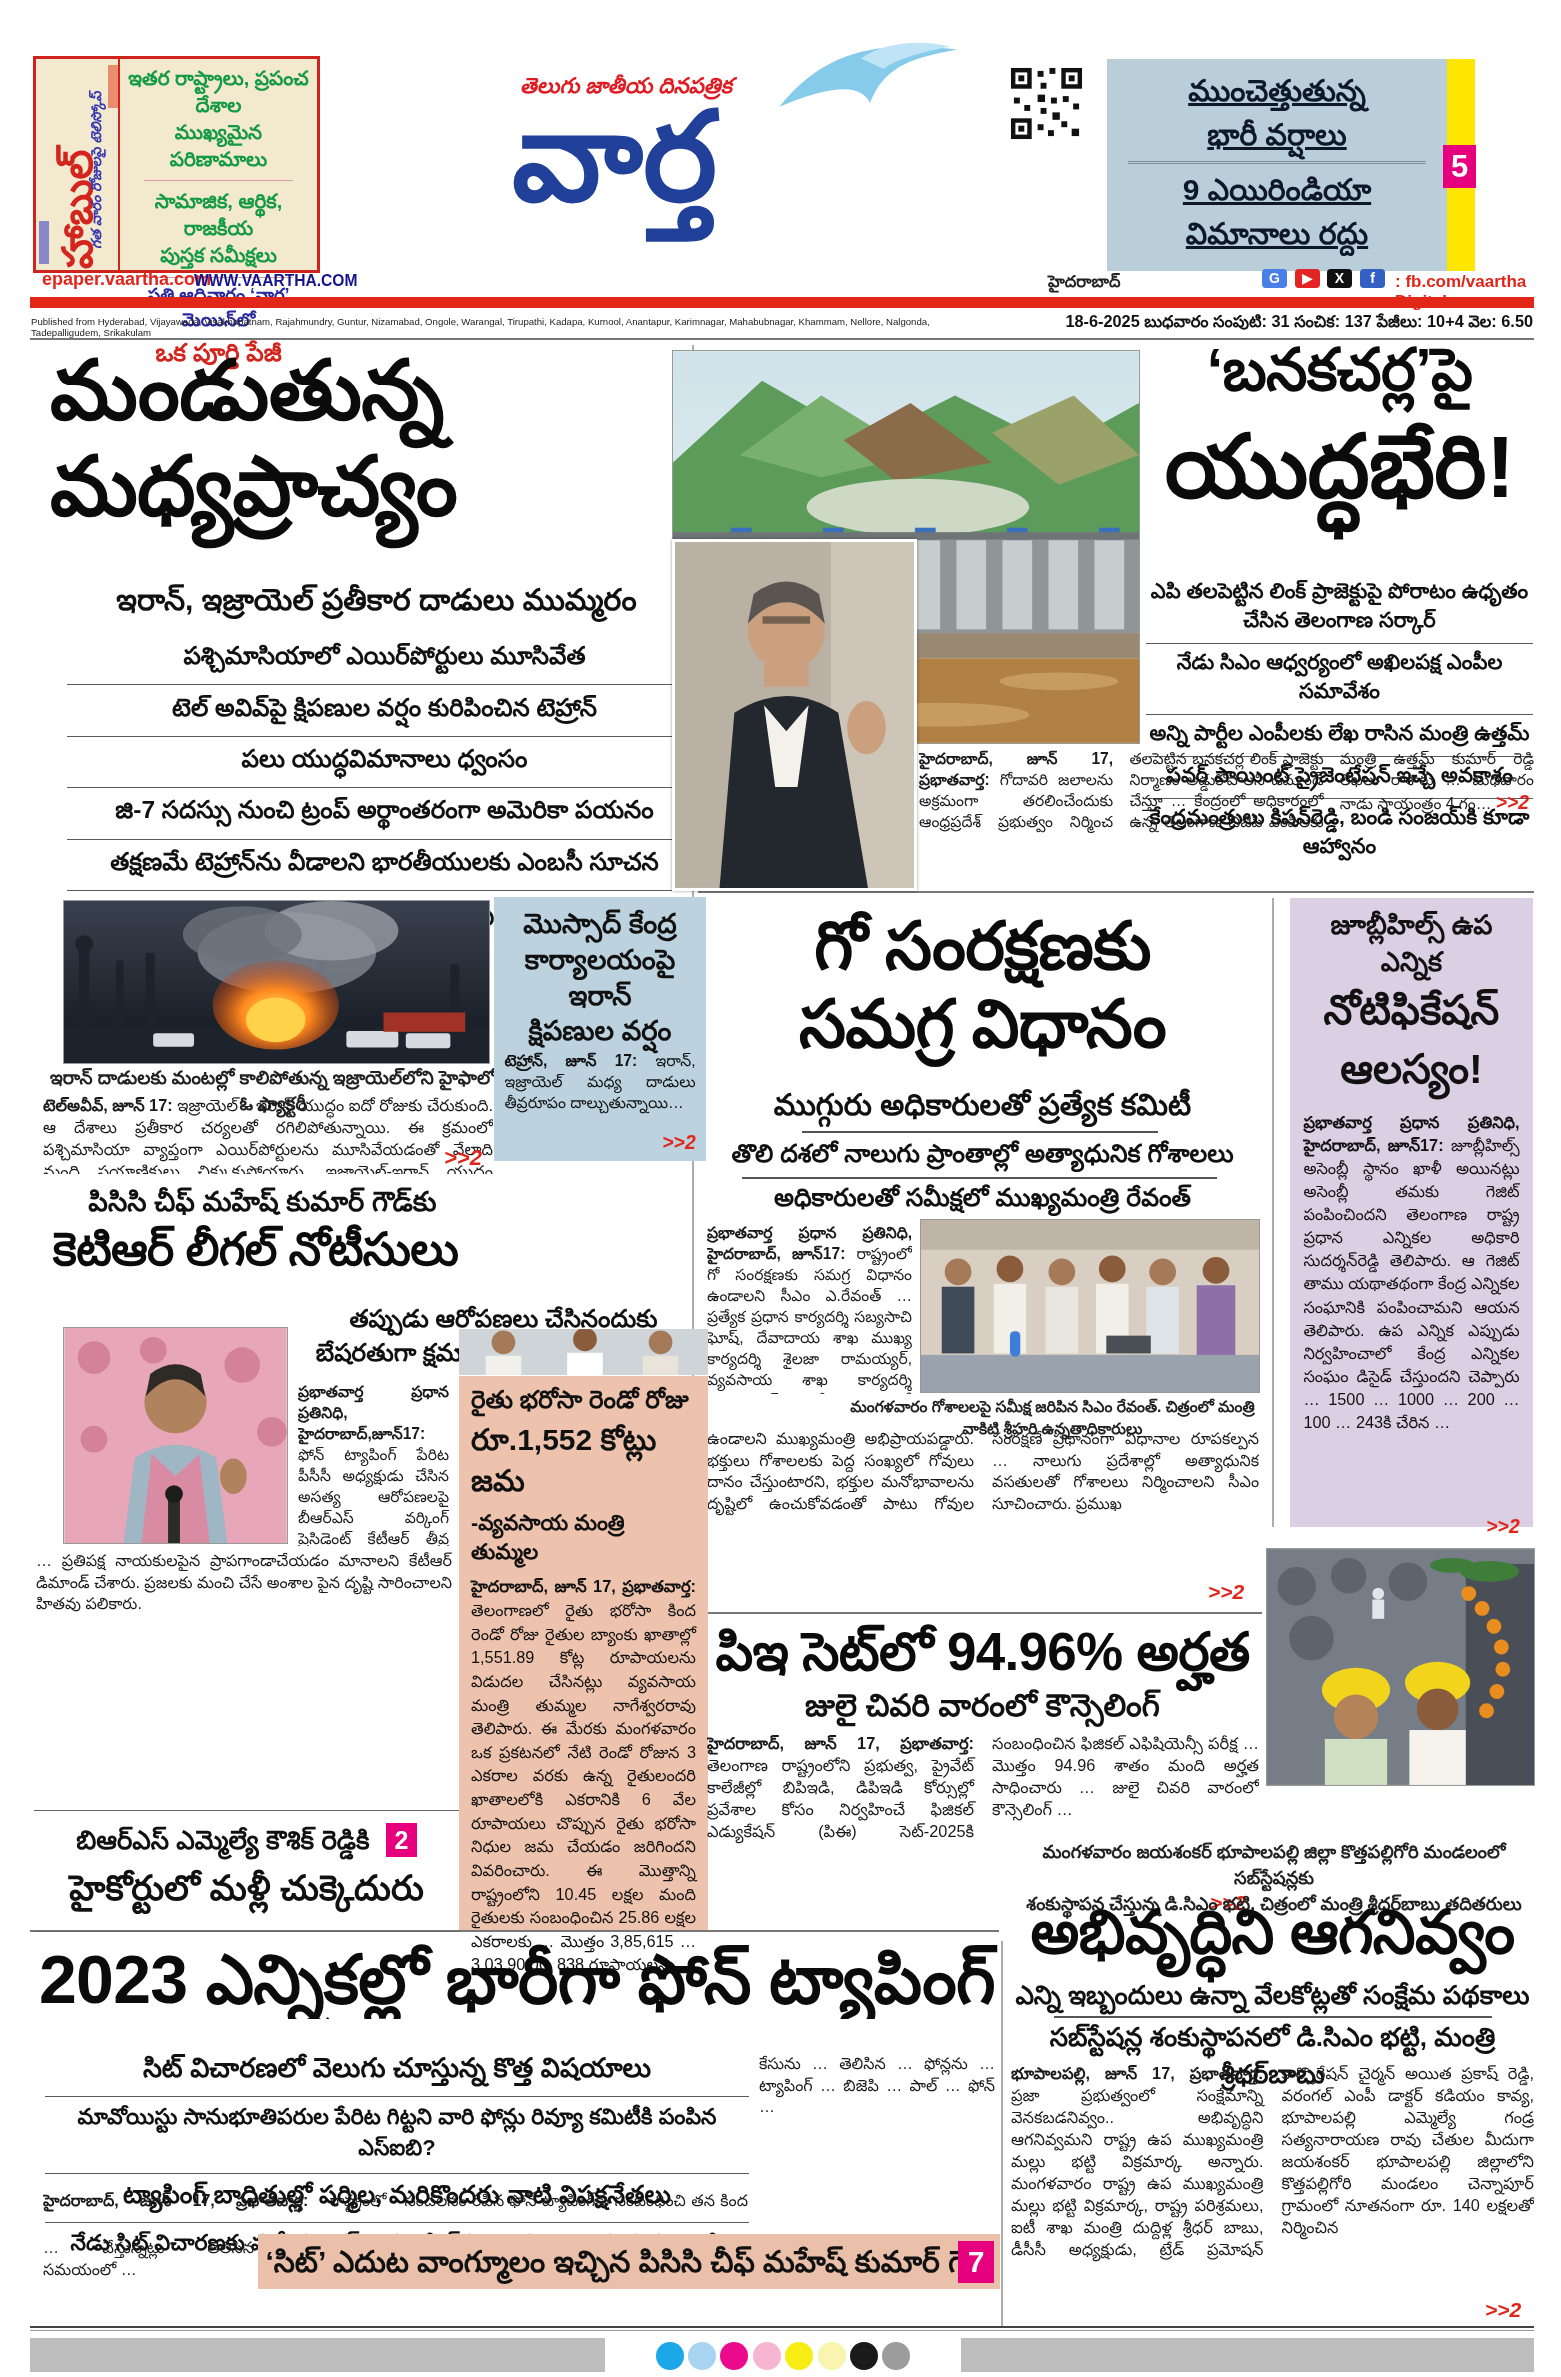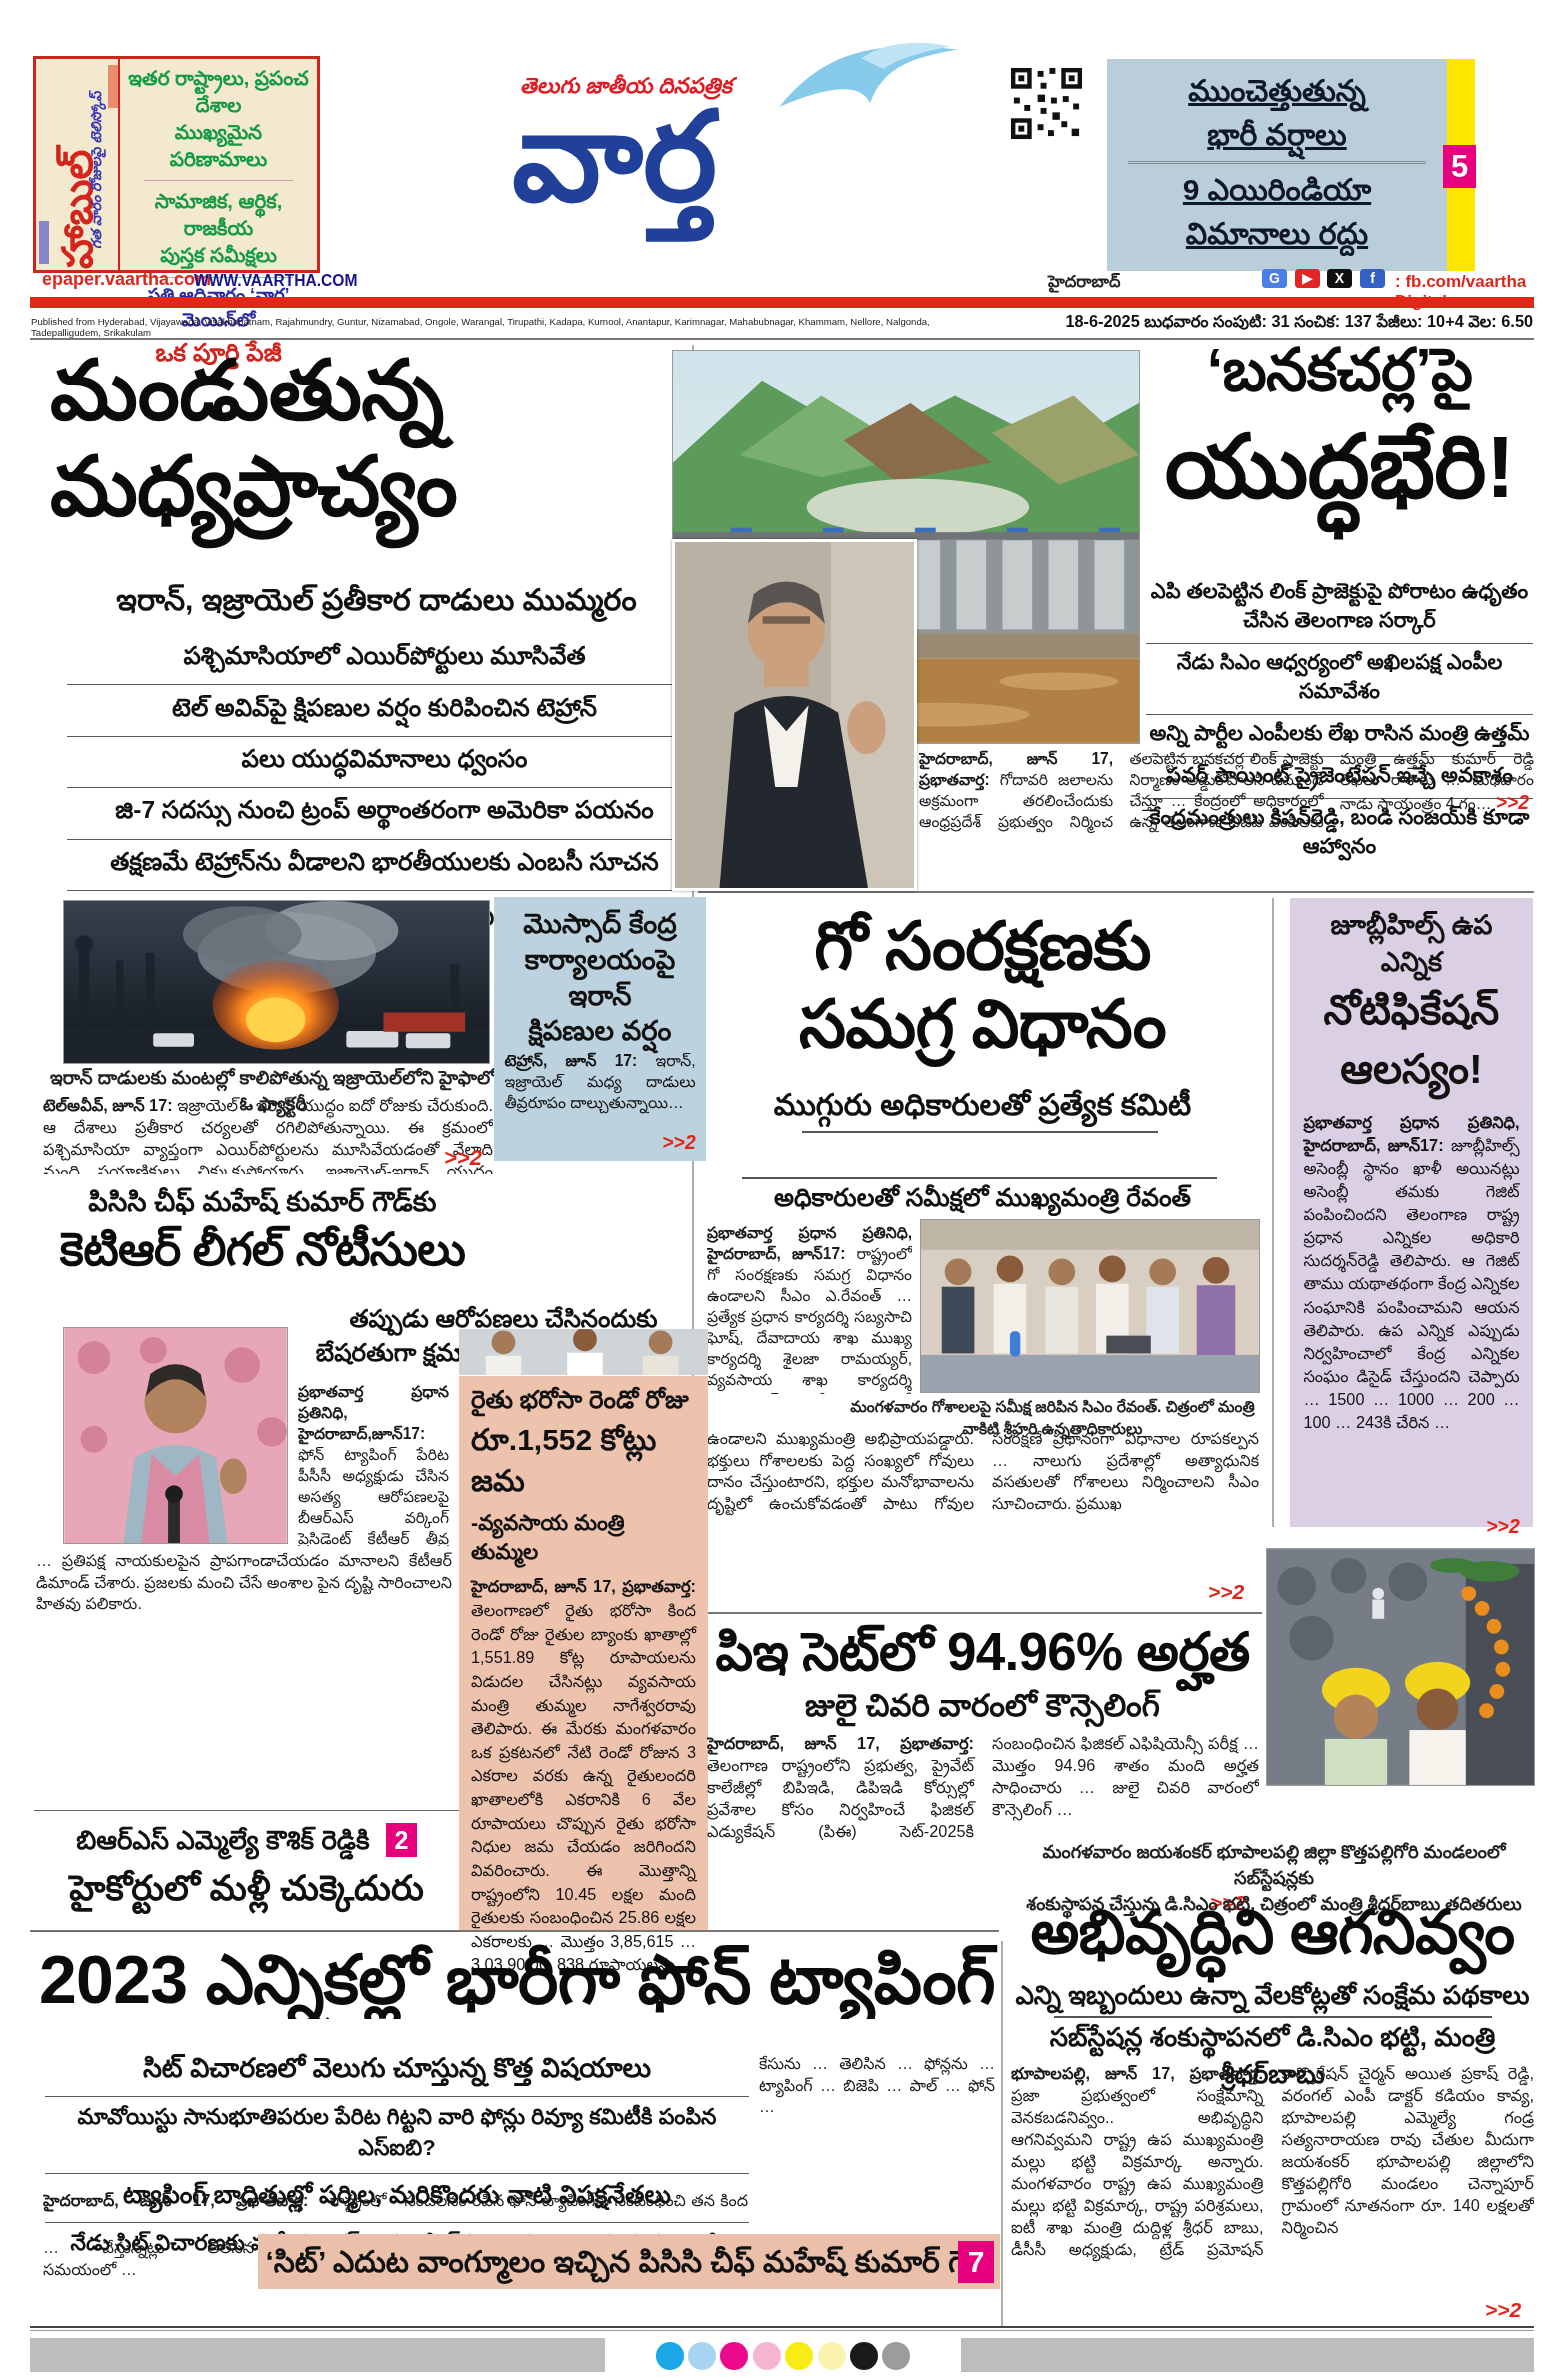--- a/index.html
+++ b/index.html
@@ -276,20 +276,21 @@
     <span>గోదావరి జలాలను అక్రమంగా తరలించేందుకు ఆంధ్రప్రదేశ్ ప్రభుత్వం నిర్మించ తలపెట్టిన బనకచర్ల లింక్ ప్రాజెక్టు నిర్మాణం అడ్డుకోవాలని డిమాండ్ చేస్తూ … కేంద్రంలో అధికారంలో ఉన్న తెలంగాణ బిజెపి ఎంపీలకు మంత్రి ఉత్తమ్ కుమార్ రెడ్డి లేఖలు రాశారు … బుధవారం నాడు సాయంత్రం 4 గం…</span>
     <span class="jump" style="font-size:19.3px;">&gt;&gt;2</span>
   </div>
 
   <div class="abs hl x8 ctr" style="left:707px;top:907px;width:551px;font-size:67px;">
     <span style="display:block">గో సంరక్షణకు</span>
     <span style="display:block">సమగ్ర విధానం</span>
   </div>
   <div class="abs b ctr" style="left:707px;top:1088px;width:551px;font-size:30px;">ముగ్గురు అధికారులతో ప్రత్యేక కమిటీ</div>
   <div class="abs rule" style="left:802px;top:1131px;width:356px;height:1.5px;"></div>
+  <div class="abs b ctr" style="left:707px;top:1139px;width:551px;font-size:25px;">తొలి దశలో నాలుగు ప్రాంతాల్లో అత్యాధునిక గోశాలలు</div>
   <div class="abs rule" style="left:742px;top:1177px;width:475px;height:1.5px;"></div>
   <div class="abs b ctr" style="left:707px;top:1183px;width:551px;font-size:25px;">అధికారులతో సమీక్షలో ముఖ్యమంత్రి రేవంత్</div>
   <div class="abs body-txt j ovh" style="left:707px;top:1222px;width:205px;height:172px;font-size:15.6px;">
     <span class="byl">ప్రభాతవార్త ప్రధాన ప్రతినిధి, హైదరాబాద్, జూన్17:</span>
     <span>రాష్ట్రంలో గో సంరక్షణకు సమగ్ర విధానం ఉండాలని సీఎం ఎ.రేవంత్ … ప్రత్యేక ప్రధాన కార్యదర్శి సబ్యసాచి ఘోష్, దేవాదాయ శాఖ ముఖ్య కార్యదర్శి శైలజా రామయ్యర్, వ్యవసాయ శాఖ కార్యదర్శి రఘునందన్‌రావుతో కూడిన కమిటీ ఈ విషయంలో లోతైన అధ్యయనం చేయాలని సీఎం ఆదేశించారు.</span>
   </div>
   <svg class="abs photo" style="left:920px;top:1219px;" width="338" height="172" viewBox="0 0 456 232">
     <rect width="456" height="232" fill="#d8cec1"></rect>
     <rect x="0" y="0" width="456" height="40" fill="#bfb5a6"></rect>
     <g>
@@ -319,21 +320,21 @@
     <div class="ctr x8" style="font-size:41px;margin-top:3px;">నోటిఫికేషన్</div>
     <div class="ctr x8" style="font-size:41px;margin-top:1.5px;">ఆలస్యం!</div>
     <div class="j ovh" style="font-size:16.3px;line-height:1.42;margin-top:8px;height:401px;">
       <span class="byl">ప్రభాతవార్త ప్రధాన ప్రతినిధి, హైదరాబాద్, జూన్17:</span>
       <span>జూబ్లీహిల్స్ అసెంబ్లీ స్థానం ఖాళీ అయినట్లు అసెంబ్లీ తమకు గెజిట్ పంపించిందని తెలంగాణ రాష్ట్ర ప్రధాన ఎన్నికల అధికారి సుదర్శన్‌రెడ్డి తెలిపారు. ఆ గెజిట్ తాము యథాతథంగా కేంద్ర ఎన్నికల సంఘానికి పంపించామని ఆయన తెలిపారు. ఉప ఎన్నిక ఎప్పుడు నిర్వహించాలో కేంద్ర ఎన్నికల సంఘం డిసైడ్ చేస్తుందని చెప్పారు … 1500 … 1000 … 200 … 100 … 243కి చేరిన …</span>
     </div>
     <div class="jump rt" style="font-size:19.3px;margin-top:4.5px;">&gt;&gt;2</div>
   </div>
 
   <div class="abs b ctr" style="left:49px;top:1186px;width:427px;font-size:27.5px;">పిసిసి చీఫ్ మహేష్ కుమార్ గౌడ్‌కు</div>
-  <div class="abs hl x8 ctr" style="left:40px;top:1223px;width:445px;font-size:46px;">కెటిఆర్ లీగల్ నోటీసులు</div>
+  <div class="abs hl x8 ctr" style="left:33px;top:1223px;width:445px;font-size:46px;">కెటిఆర్ లీగల్ నోటీసులు</div>
   <svg class="abs photo" style="left:63px;top:1327px;" width="223" height="215" viewBox="0 0 300 290">
     <rect width="300" height="290" fill="#e8a7b8"></rect>
     <g fill="#d4829a">
         <circle cx="40" cy="40" r="22"></circle>
         <circle cx="120" cy="30" r="18"></circle>
         <circle cx="240" cy="50" r="24"></circle>
         <circle cx="280" cy="140" r="20"></circle>
         <circle cx="40" cy="150" r="18"></circle>
       </g>
     <circle cx="150" cy="100" r="42" fill="#b0835e"></circle>

